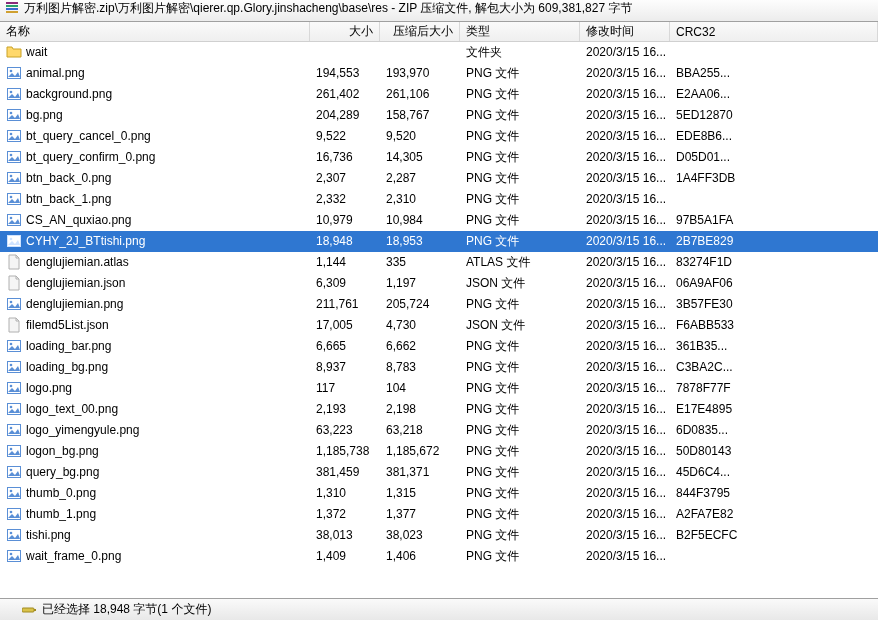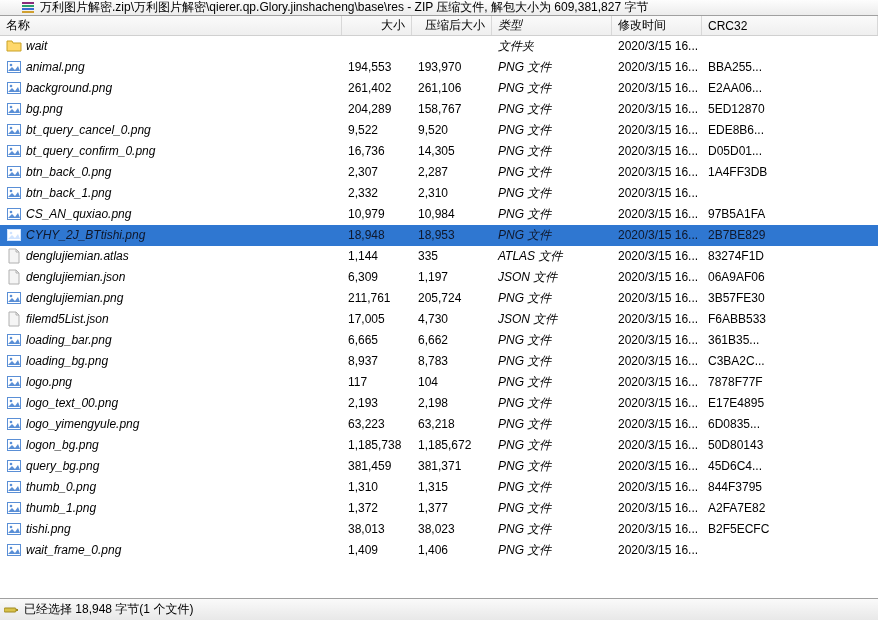--- a/index.html
+++ b/index.html
@@ -8,25 +8,24 @@
   font-size: 12px;
   background: #fff;
   color: #000;
   width: 878px;
   height: 620px;
   overflow: hidden;
   display: flex;
   flex-direction: column;
 }
 .titlebar {
-  height: 16px;
+  height: 22px;
   border-bottom: 1px solid #a0a0a0;
   display: flex;
-  align-items: center;
-  padding: 0 20px;
+  padding: 0 4px;
   background: linear-gradient(#fdfdfd,#ececec);
 }
 .titlebar .icon {
   width: 16px; height: 16px;
   margin-right: 4px;
   display: inline-flex;
 }
 .titlebar .title {
   white-space: nowrap;
   overflow: hidden;
@@ -39,62 +38,61 @@
   user-select: none;
 }
 .header-cell {
   display: flex;
   align-items: center;
   padding: 0 6px;
   border-right: 1px solid #d8d8d8;
   white-space: nowrap;
   overflow: hidden;
 }
-.col-name { width: 342px; }
+.col-name { width: 310px; }
 .col-size { width: 70px; justify-content: flex-end; }
 .col-packed { width: 80px; justify-content: flex-end; }
-.col-type { width: 120px; font-style: italic; }
+.col-type { width: 120px; }
 .col-mtime { width: 90px; }
 .col-crc { flex: 1; }
 .list {
   flex: 1;
   overflow-y: auto;
   overflow-x: hidden;
 }
 .row {
   display: flex;
   height: 21px;
   align-items: center;
   border-bottom: 1px solid transparent;
 }
 .row.selected {
   background: #2f77d1;
-  color: #0f172a;
+  color: #ffffff;
 }
 .cell {
   padding: 0 6px;
   white-space: nowrap;
   overflow: hidden;
   text-overflow: clip;
 }
 .cell.col-size, .cell.col-packed { text-align: left; }
 .fname {
   display: flex;
   align-items: center;
   gap: 4px;
-  font-style: italic;
 }
 .ficon { width: 16px; height: 16px; display:inline-flex; align-items:center; justify-content:center; flex:0 0 16px;}
 .statusbar {
   height: 22px;
   border-top: 1px solid #a0a0a0;
   background: linear-gradient(#fafafa,#e8e8e8);
   display: flex;
   align-items: center;
-  padding: 0 4px;
+  padding: 0 22px;
   font-size: 12px;
   justify-content: space-between;
 }
 .statusbar .sleft { display:flex; align-items:center; gap:4px;}
 svg { display:block; }
 </style>
 </head>
 <body>
 
 <div class="titlebar">

